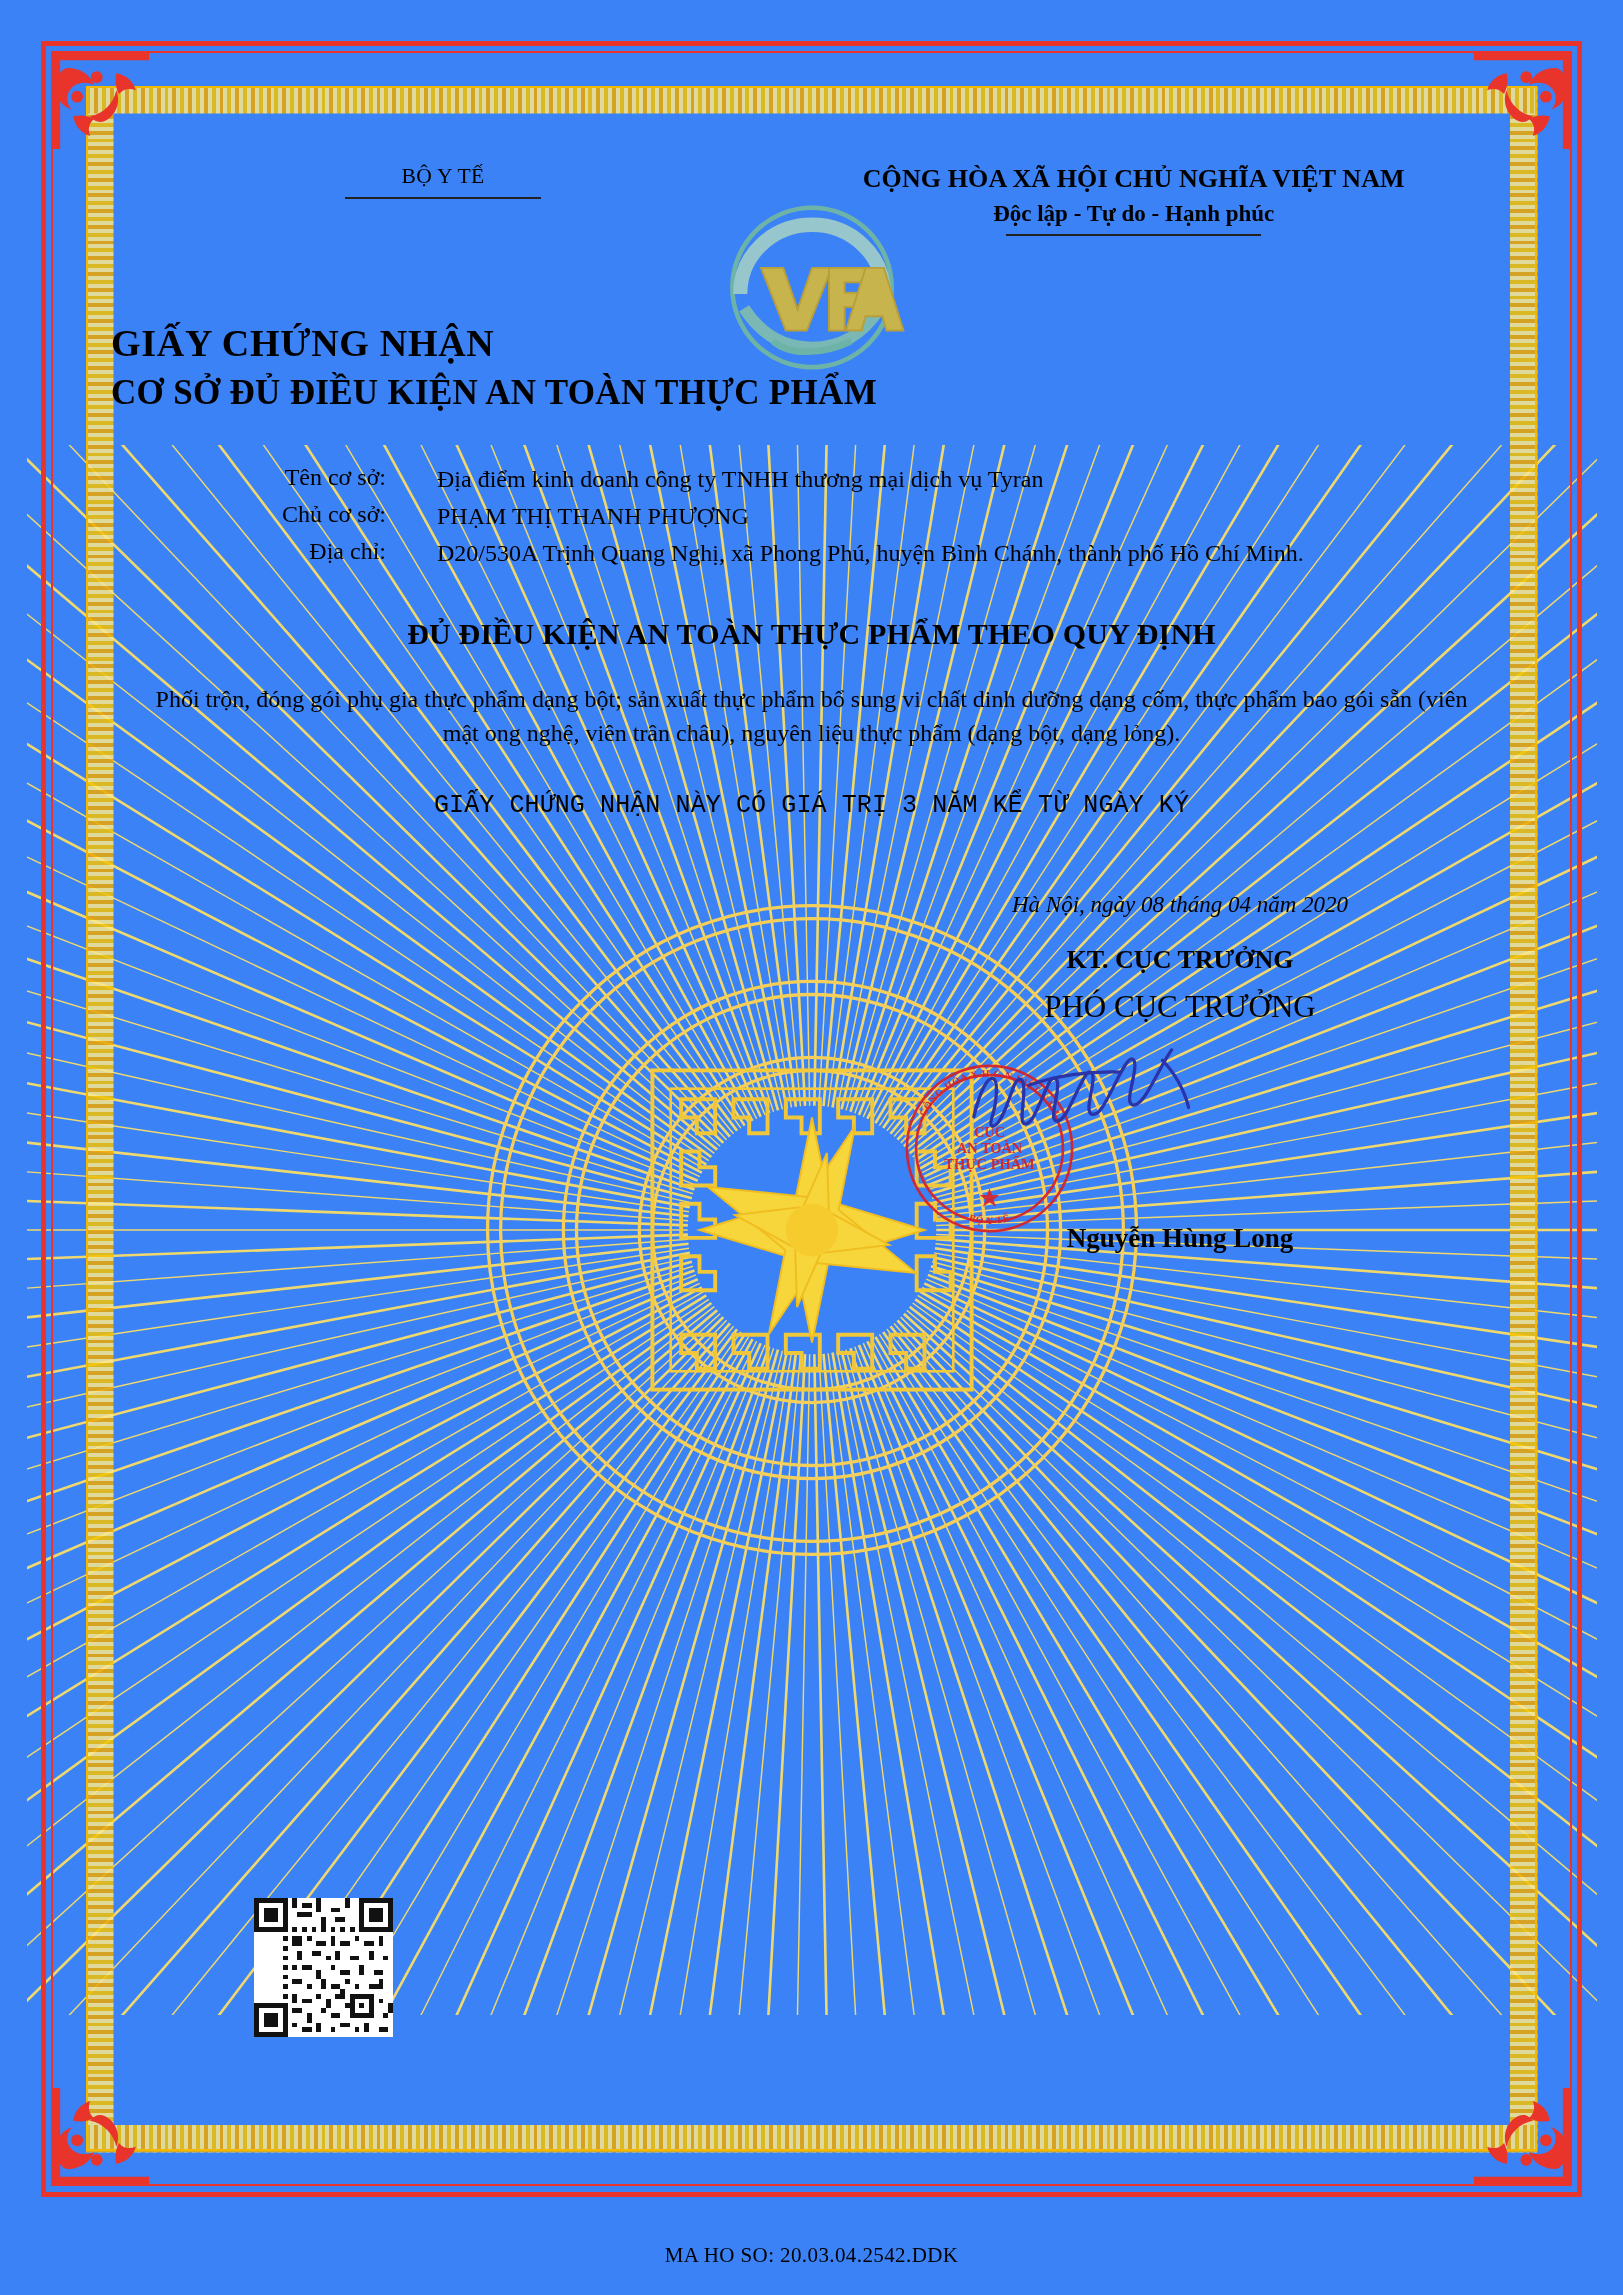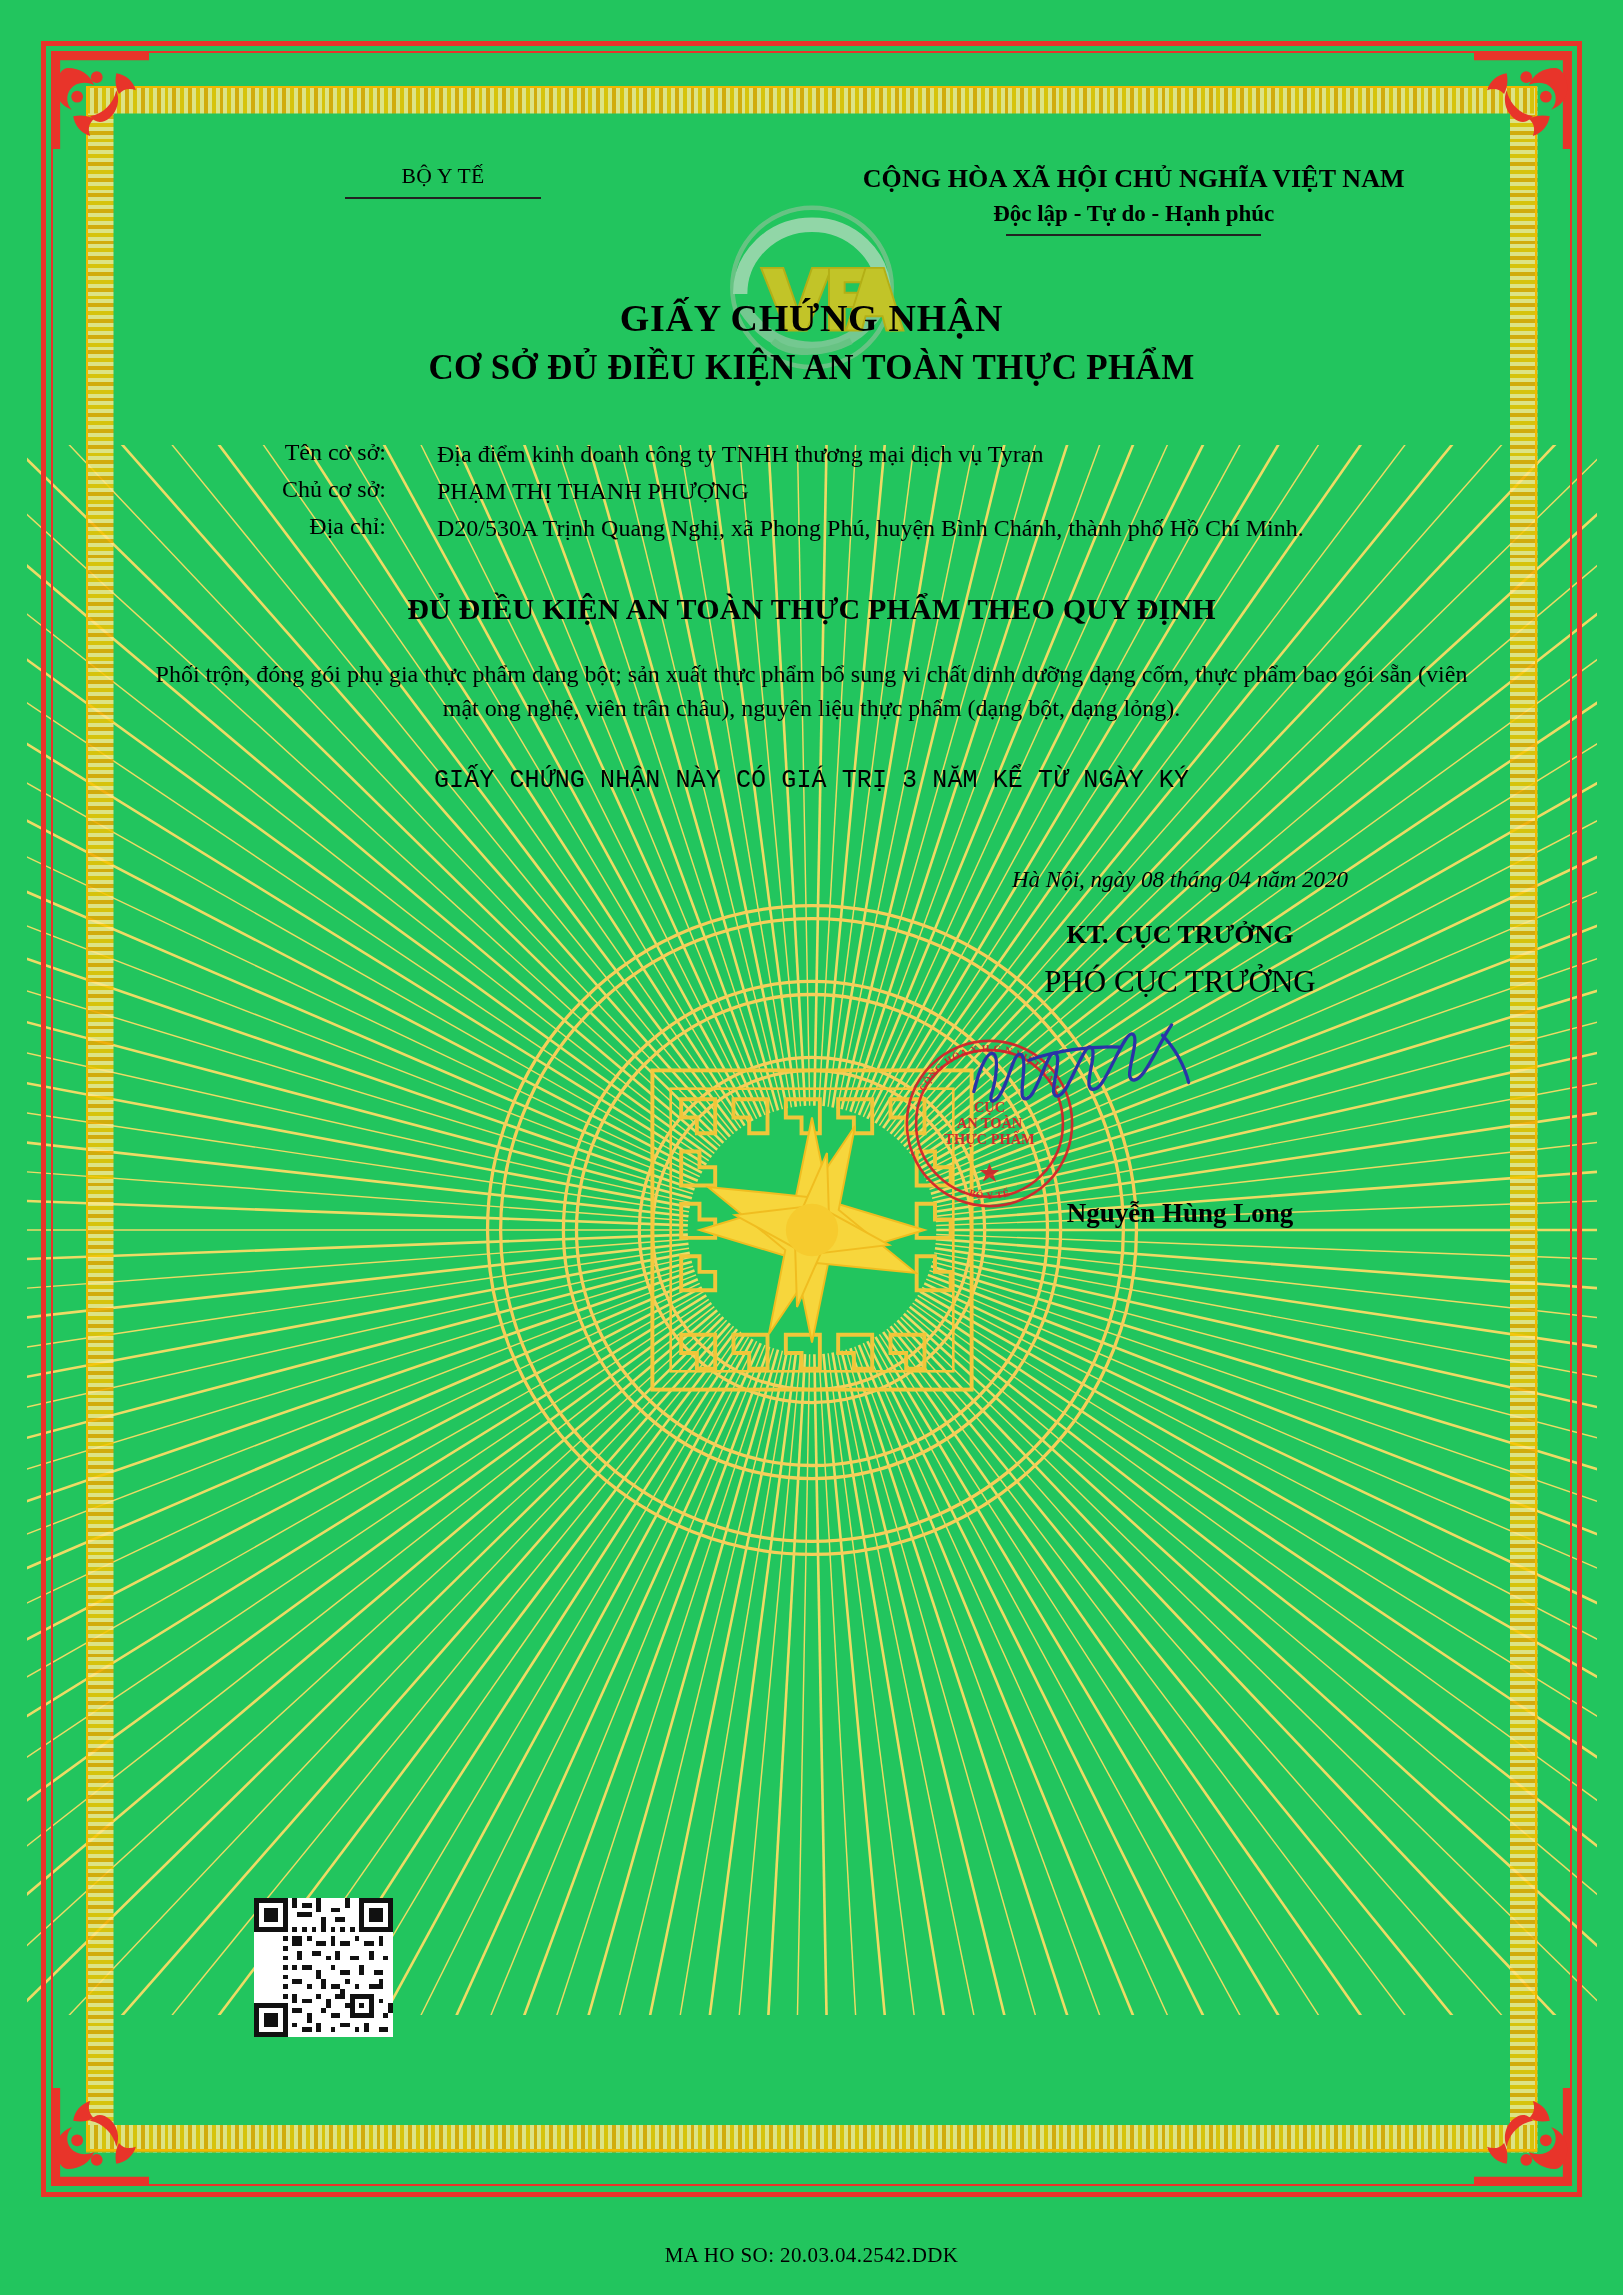--- a/index.html
+++ b/index.html
@@ -10,21 +10,21 @@
     background: #ffffff;
     font-family: "Liberation Serif", serif;
     position: relative;
     overflow: hidden;
   }
 
   
   .page {
     position: absolute;
     inset: 0;
-    background: #22c55e;
+    background: #3b82f6;
   }
 
   .border-outer {
     position: absolute;
     left: 41px; top: 41px; right: 41px; bottom: 98px;
     border: 5.9px solid #e8342a;
   }
   .border-outer2 {
     position: absolute;
     left: 51px; top: 51px; right: 51px; bottom: 109px;
@@ -157,22 +157,22 @@
     left: 50%;
     top: 196px;
     transform: translateX(-50%);
     width: 222px;
     height: 196px;
     z-index: 3;
     opacity: 0.95;
   }
 
   .title-block {
-    text-align: center;
-    margin-top: 60px;
+    text-align: left;
+    margin-top: 85px;
   }
   .title1 {
     font-size: 38px;
     font-weight: bold;
     letter-spacing: 0.7px;
   }
   .title2 {
     font-size: 35px;
     font-weight: bold;
     letter-spacing: 0.3px;

